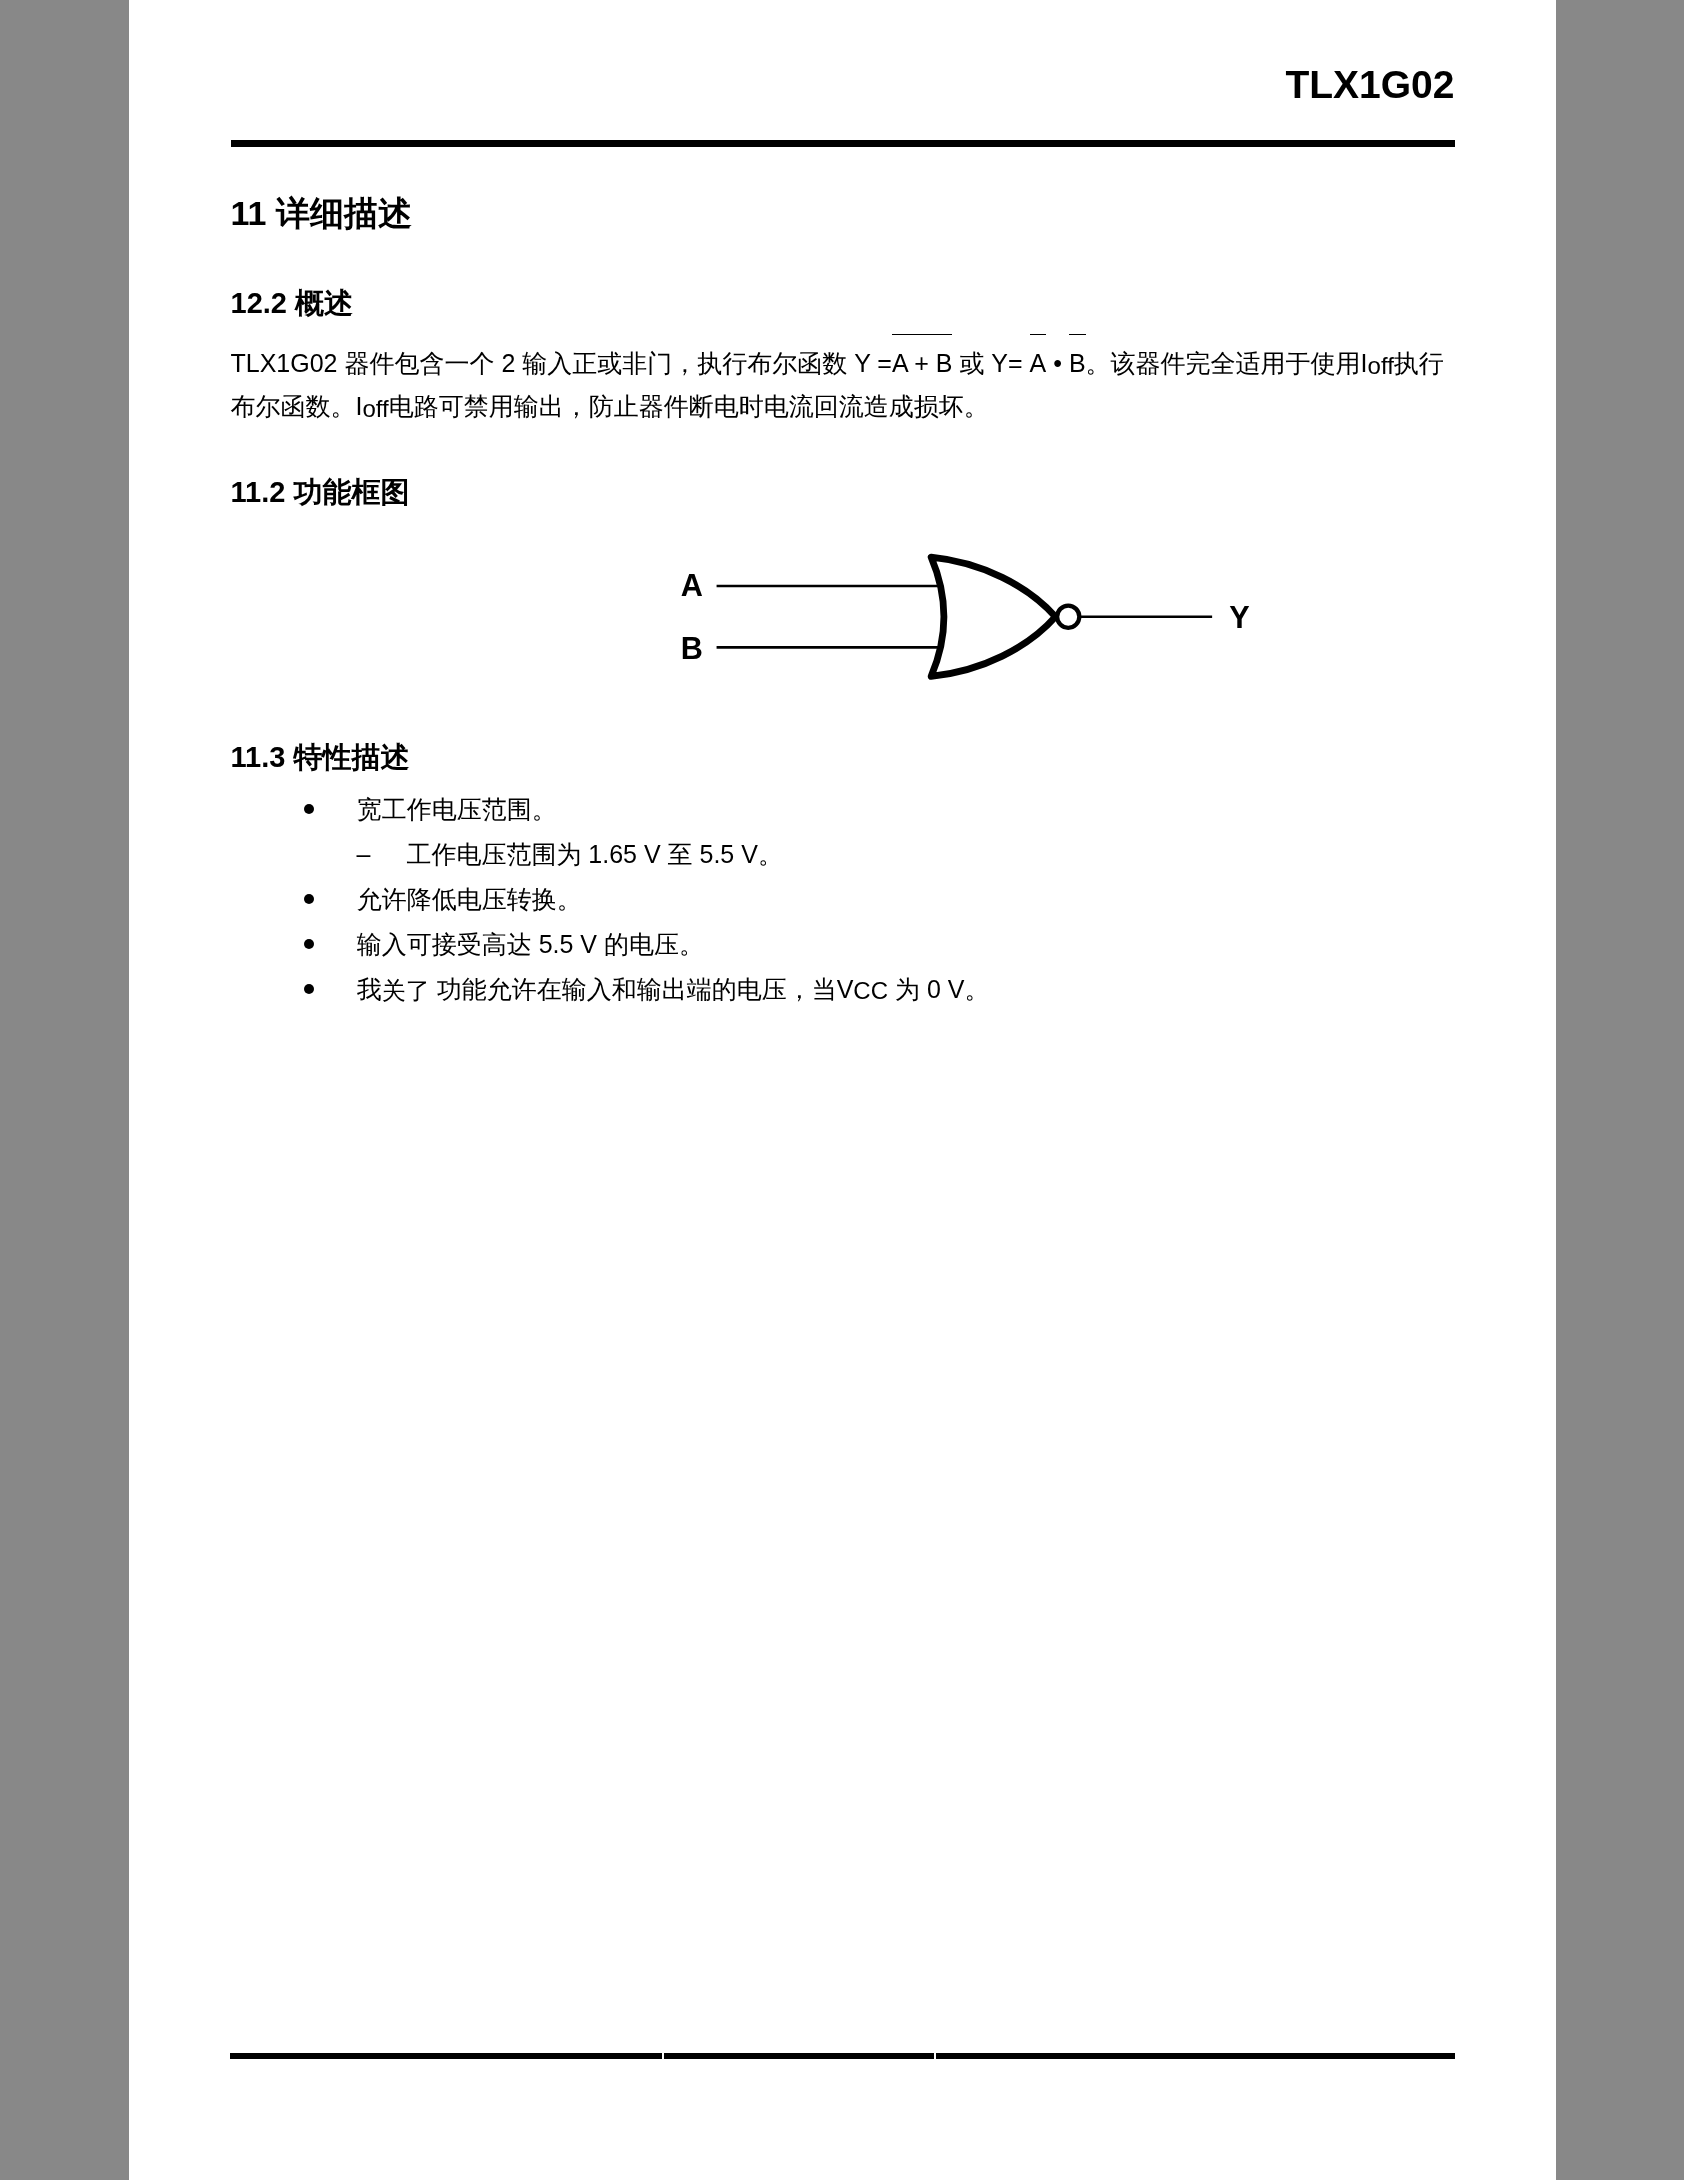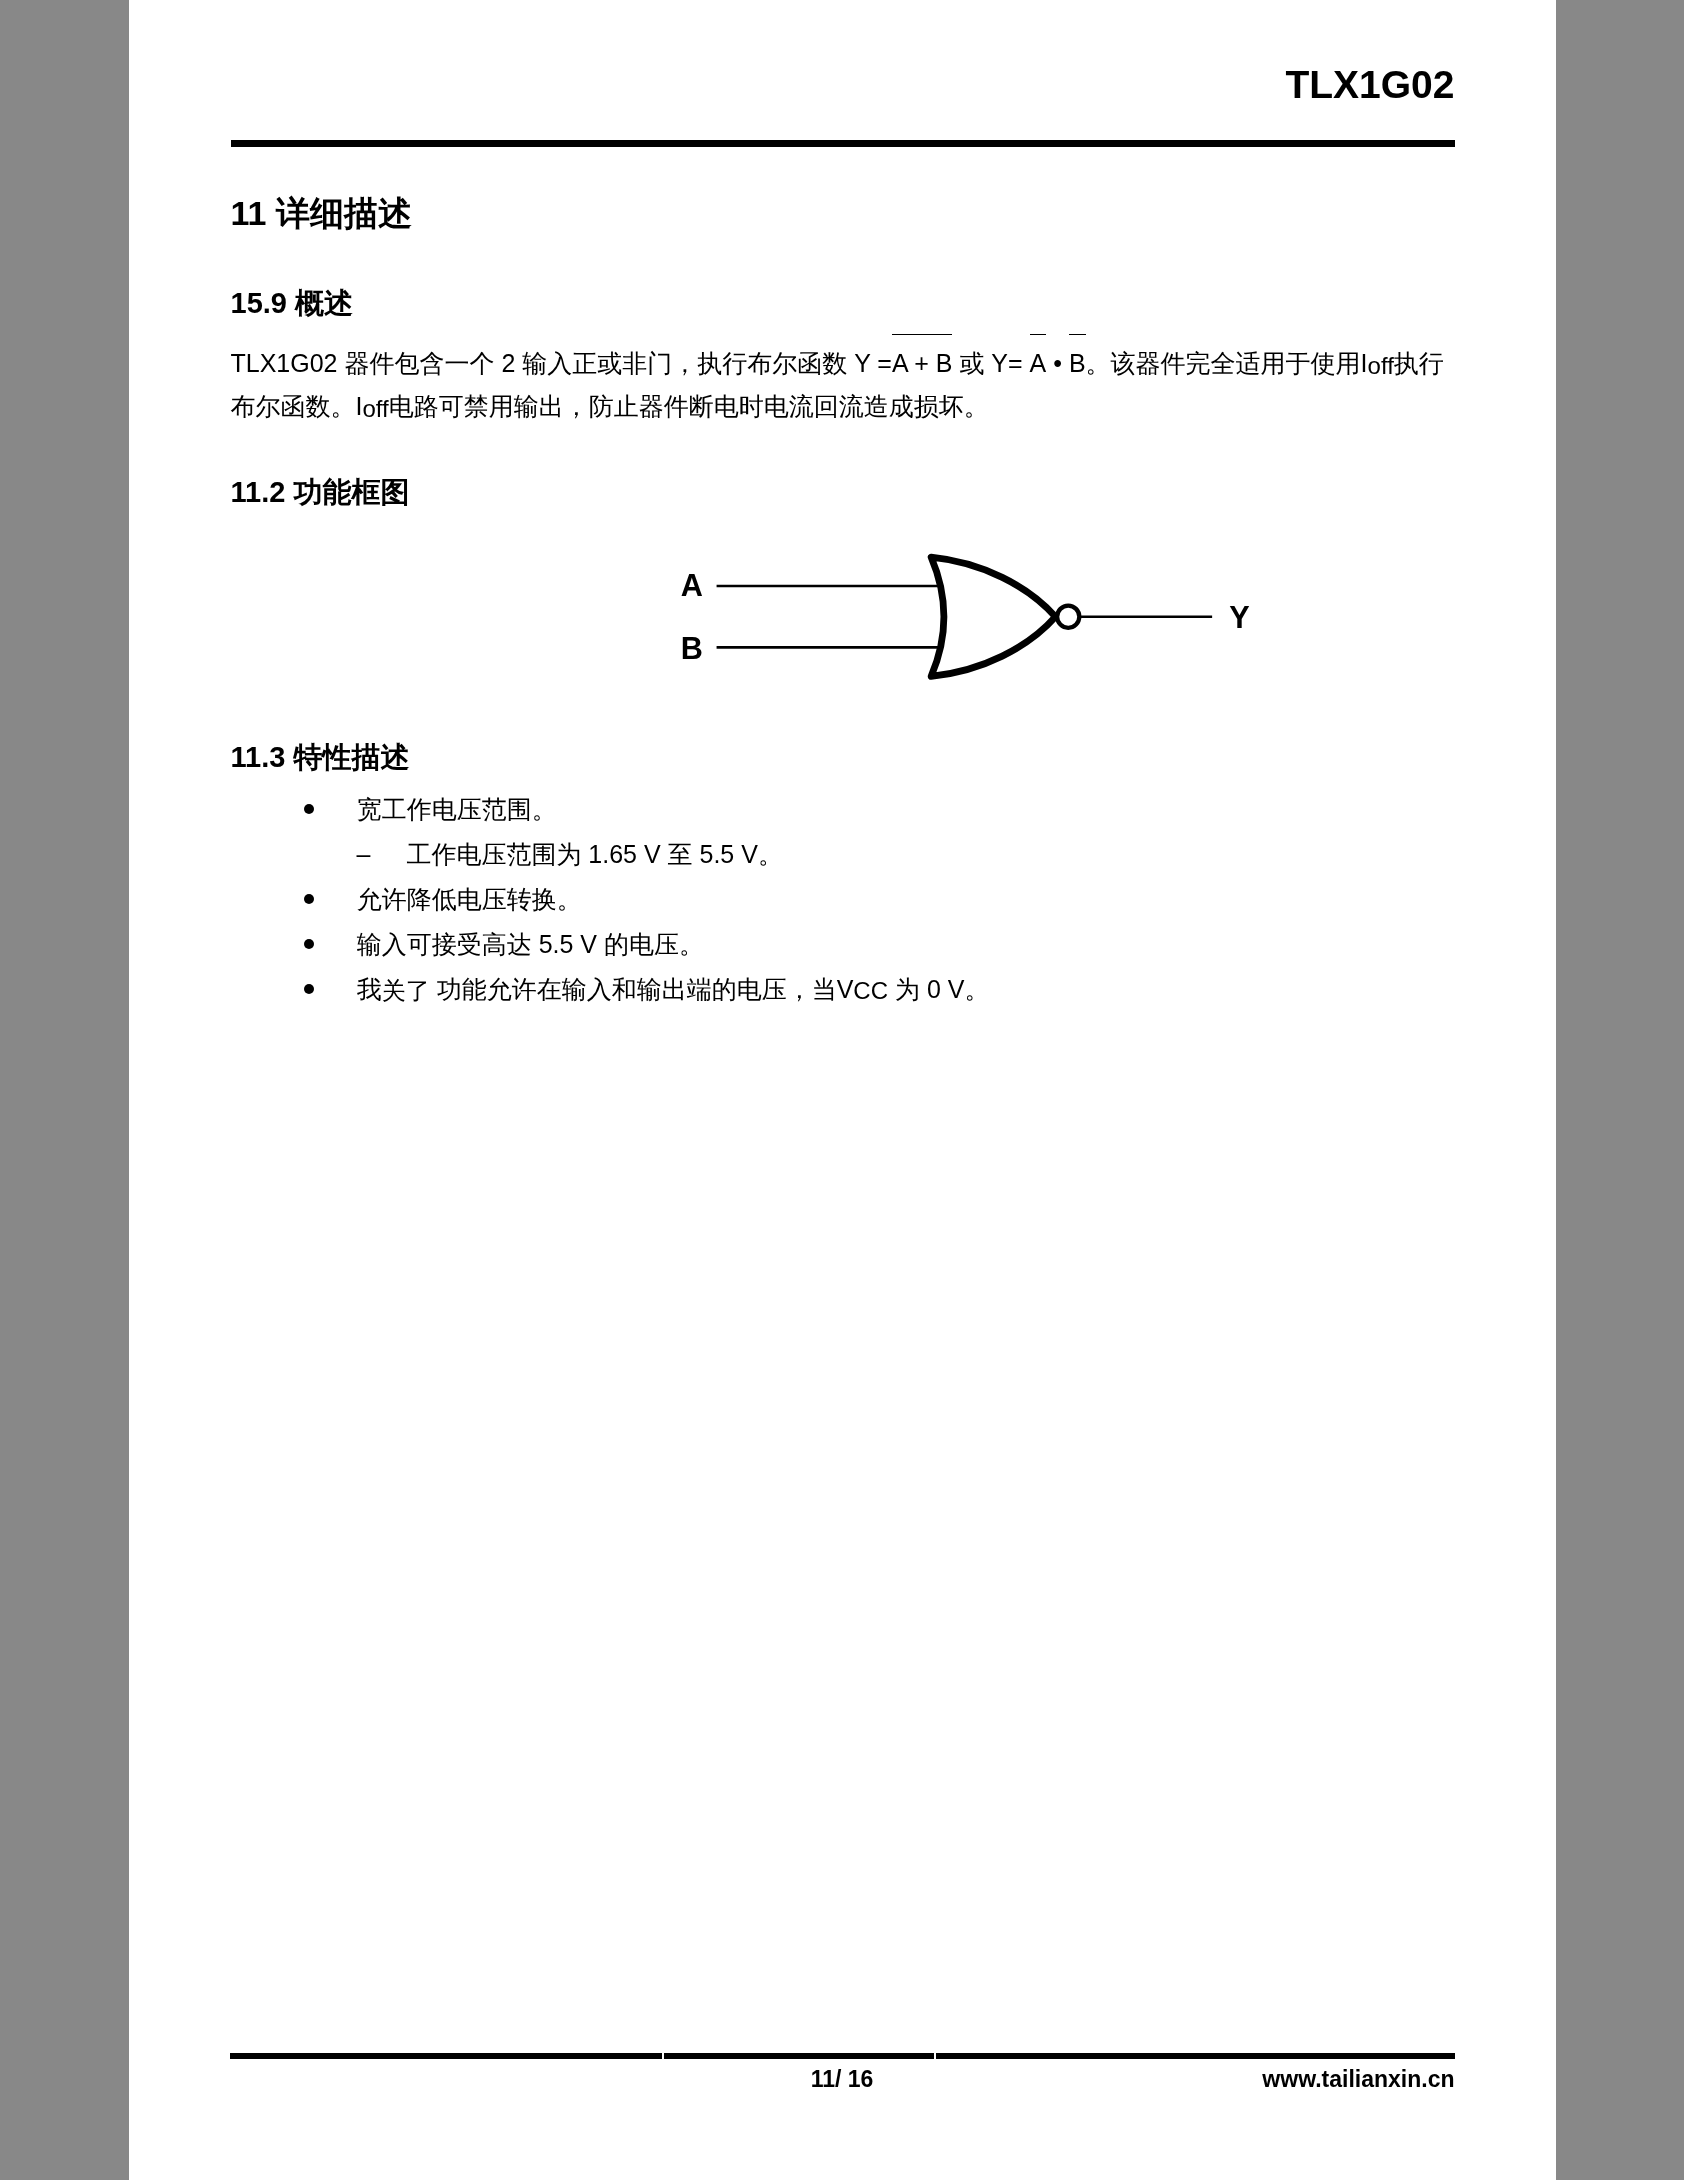--- a/index.html
+++ b/index.html
@@ -106,21 +106,21 @@
 <div class="page">
   <div class="content">
 
     <div class="header">
       <span class="doc-title">TLX1G02</span>
       <div class="header-rule"></div>
     </div>
 
     <h1 class="sec">11 详细描述</h1>
 
-    <h2 class="sec h-11-1">15.9 概述</h2>
+    <h2 class="sec h-11-1">12.2 概述</h2>
     <p class="para"><span>TLX1G02 器件包含一个 2 输入正或非门，执行布尔函数 Y =</span><span class="ovl">A + B</span><span> 或 Y= </span><span class="ovl">A</span><span> • </span><span class="ovl">B</span><span>。该器件完全适用于使用I</span><span class="sub">off</span><span>执行布尔函数。I</span><span class="sub">off</span><span>电路可禁用输出，防止器件断电时电流回流造成损坏。</span></p>
 
     <h2 class="sec h-11-2">11.2 功能框图</h2>
     <div class="diagram">
       <svg width="579" height="150" viewBox="0 0 680 176">
 
         <text x="8" y="66" font-size="36" font-weight="bold" font-family="Liberation Sans, sans-serif">A</text>
         <text x="8" y="140" font-size="36" font-weight="bold" font-family="Liberation Sans, sans-serif">B</text>
 
         <line x1="50" y1="54" x2="318" y2="54" stroke="#000" stroke-width="3"></line>
@@ -161,19 +161,15 @@
   </div>
 
   <div class="footer">
     <div class="footer-rule">
       <span class="seg seg1"></span>
       <span class="gap"></span>
       <span class="seg seg2"></span>
       <span class="gap"></span>
       <span class="seg seg3"></span>
     </div>
-    <div class="footer-row">
-      <span class="page-number">11/ 16</span>
-      <a class="website" href="#">www.tailianxin.cn</a>
-    </div>
   </div>
 </div>
 
 
 </body></html>

